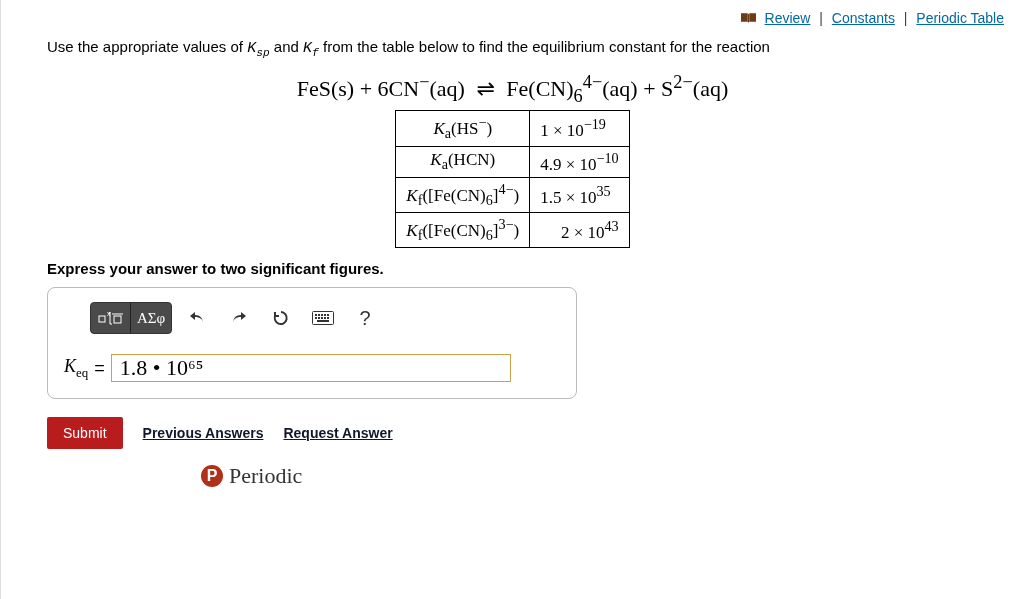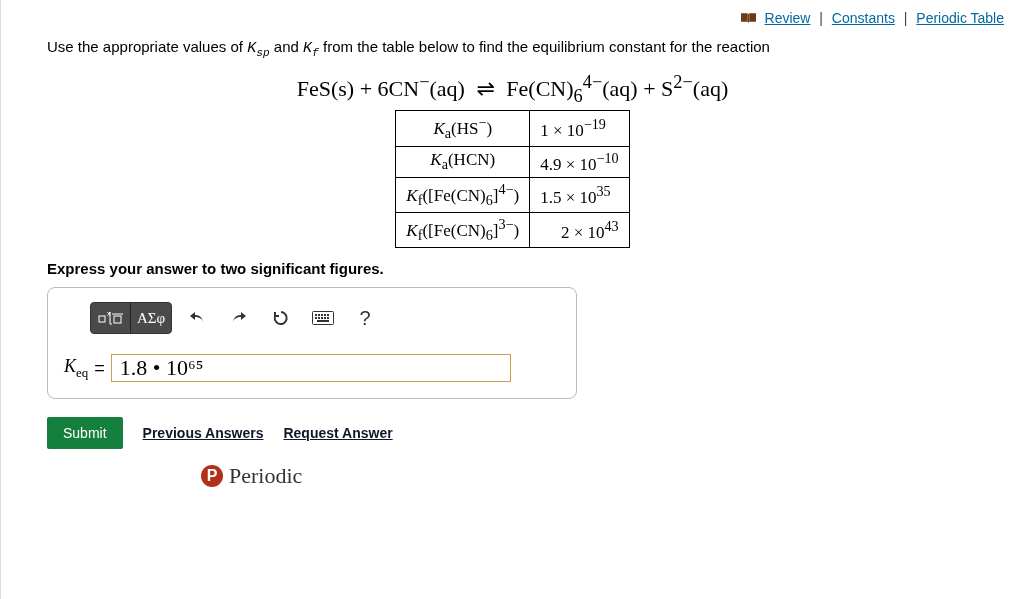--- a/index.html
+++ b/index.html
@@ -136,21 +136,21 @@
       padding: 2px 8px;
       outline: none;
     }
     .bottom-row {
       margin: 18px 0 0 46px;
       display: flex;
       align-items: center;
       gap: 20px;
     }
     .submit-btn {
-      background: #15803d;
+      background: #b91c1c;
       color: #fff;
       border: none;
       padding: 8px 16px;
       font-size: 14px;
       cursor: pointer;
       border-radius: 2px;
     }
     .link-btn {
       color: #0f172a;
       text-decoration: underline;

